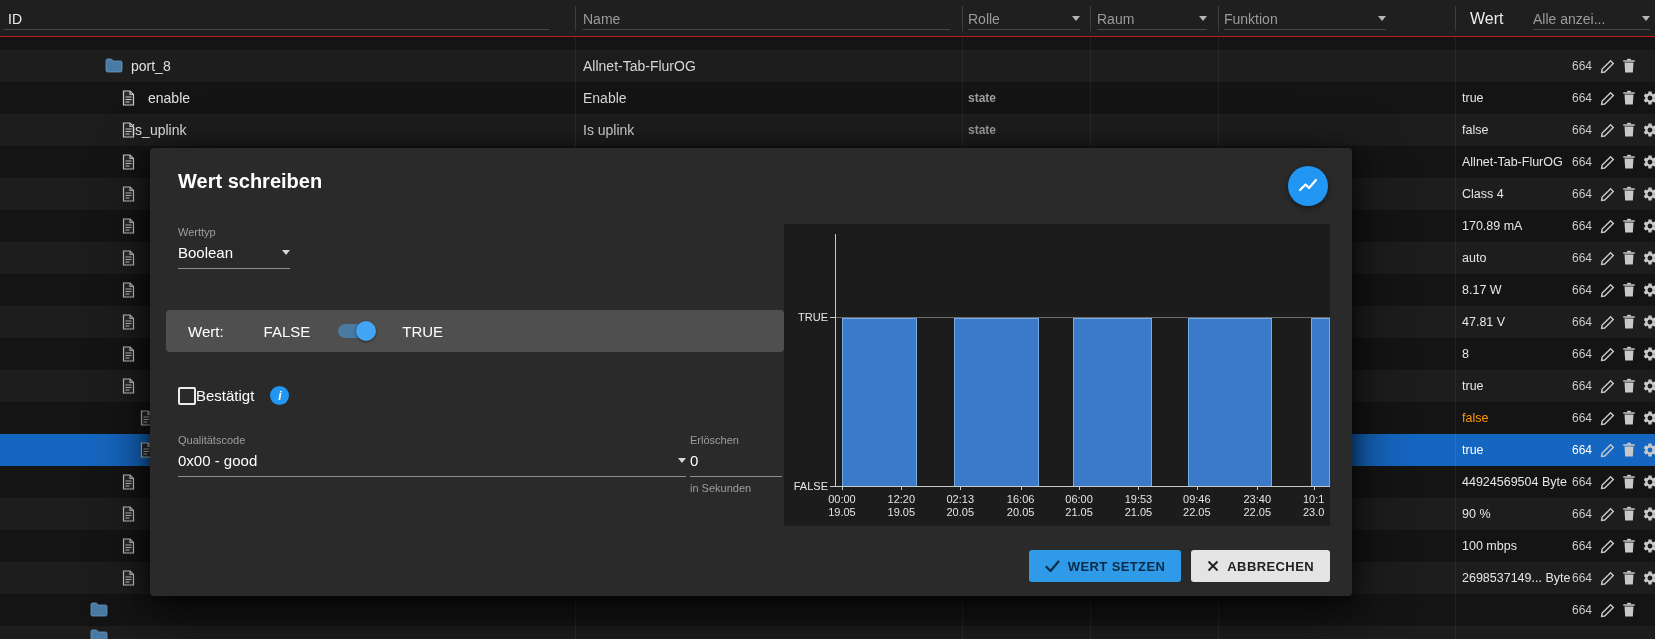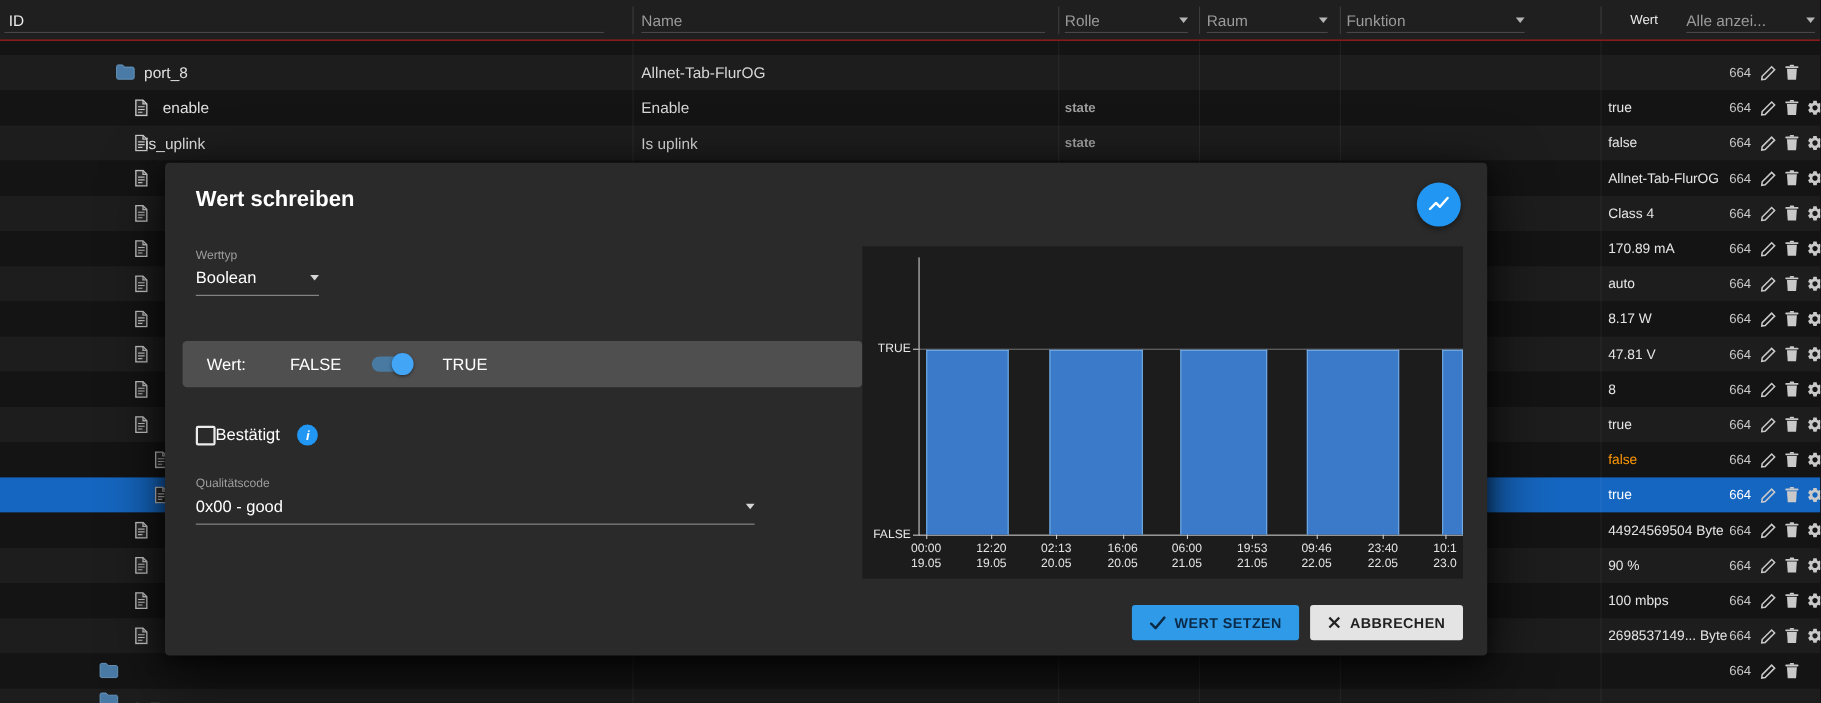--- a/index.html
+++ b/index.html
@@ -4,21 +4,21 @@
 <style>
   * { margin:0; padding:0; box-sizing:border-box; }
   html,body { background:#0b0b0b; font-family:"Liberation Sans","DejaVu Sans",sans-serif; }
   .screen { position:relative; width:1655px; height:639px; overflow:hidden; background:#141414; }
 
   
   .thead { position:absolute; top:0; left:0; right:0; height:37px; background:#1f1f1f; border-bottom:1px solid #b91c1c; z-index:5; }
   .hfilter { position:absolute; top:0; height:37px; display:flex; align-items:center; justify-content:space-between; font-size:14px; color:#9b9b9b; }
   .hfilter::after { content:''; position:absolute; left:0; right:0; bottom:7px; height:1px; background:#474747; }
   .hfilter.bright, .hlabel.bright { color:#ececec; }
-  .hlabel { position:absolute; top:0; height:37px; line-height:37px; font-size:12px; color:#9b9b9b;margin-left:12px; }
+  .hlabel { position:absolute; top:0; height:37px; line-height:37px; font-size:16px; color:#9b9b9b; }
   .hsep { position:absolute; top:6px; height:25px; width:1px; background:#3d3d3d; }
   .tri { width:0; height:0; border-left:4px solid transparent; border-right:4px solid transparent; border-top:5px solid #b5b5b5; display:inline-block; }
 
   
   .tbody { position:absolute; top:37px; left:0; right:0; z-index:1; }
   .colline { position:absolute; top:37px; bottom:0; width:1px; background:rgba(255,255,255,0.06); z-index:3; pointer-events:none; }
   .trow { position:relative; height:32px; }
   .trow.even { background:#141414; }
   .trow.odd { background:#1d1d1d; }
   .trow.selected { background:var(--selected,#1566c0); }
@@ -749,20 +749,27 @@
     </div>
 
     <div class="field f-quality">
       <div class="flabel">Qualitätscode</div>
       <div class="fvalue">
         <span>0x00 - good</span>
         <span class="tri"></span>
       </div>
     </div>
 
+    <div class="field f-expire">
+      <div class="flabel">Erlöschen</div>
+      <div class="fvalue">
+          <span>0</span>
+        </div>
+      <div class="fhelper">in Sekunden</div>
+    </div>
 
     <div class="chart-panel">
       <div class="ylab ylab-true">TRUE</div>
       <div class="ylab ylab-false">FALSE</div>
       <div class="axis-v"></div>
       <div class="axis-h"></div>
       <div class="grid-true"></div>
       <div class="ytick" style="top:93px"></div>
       <div class="ytick" style="top:262px"></div>
       <div id="bars">

